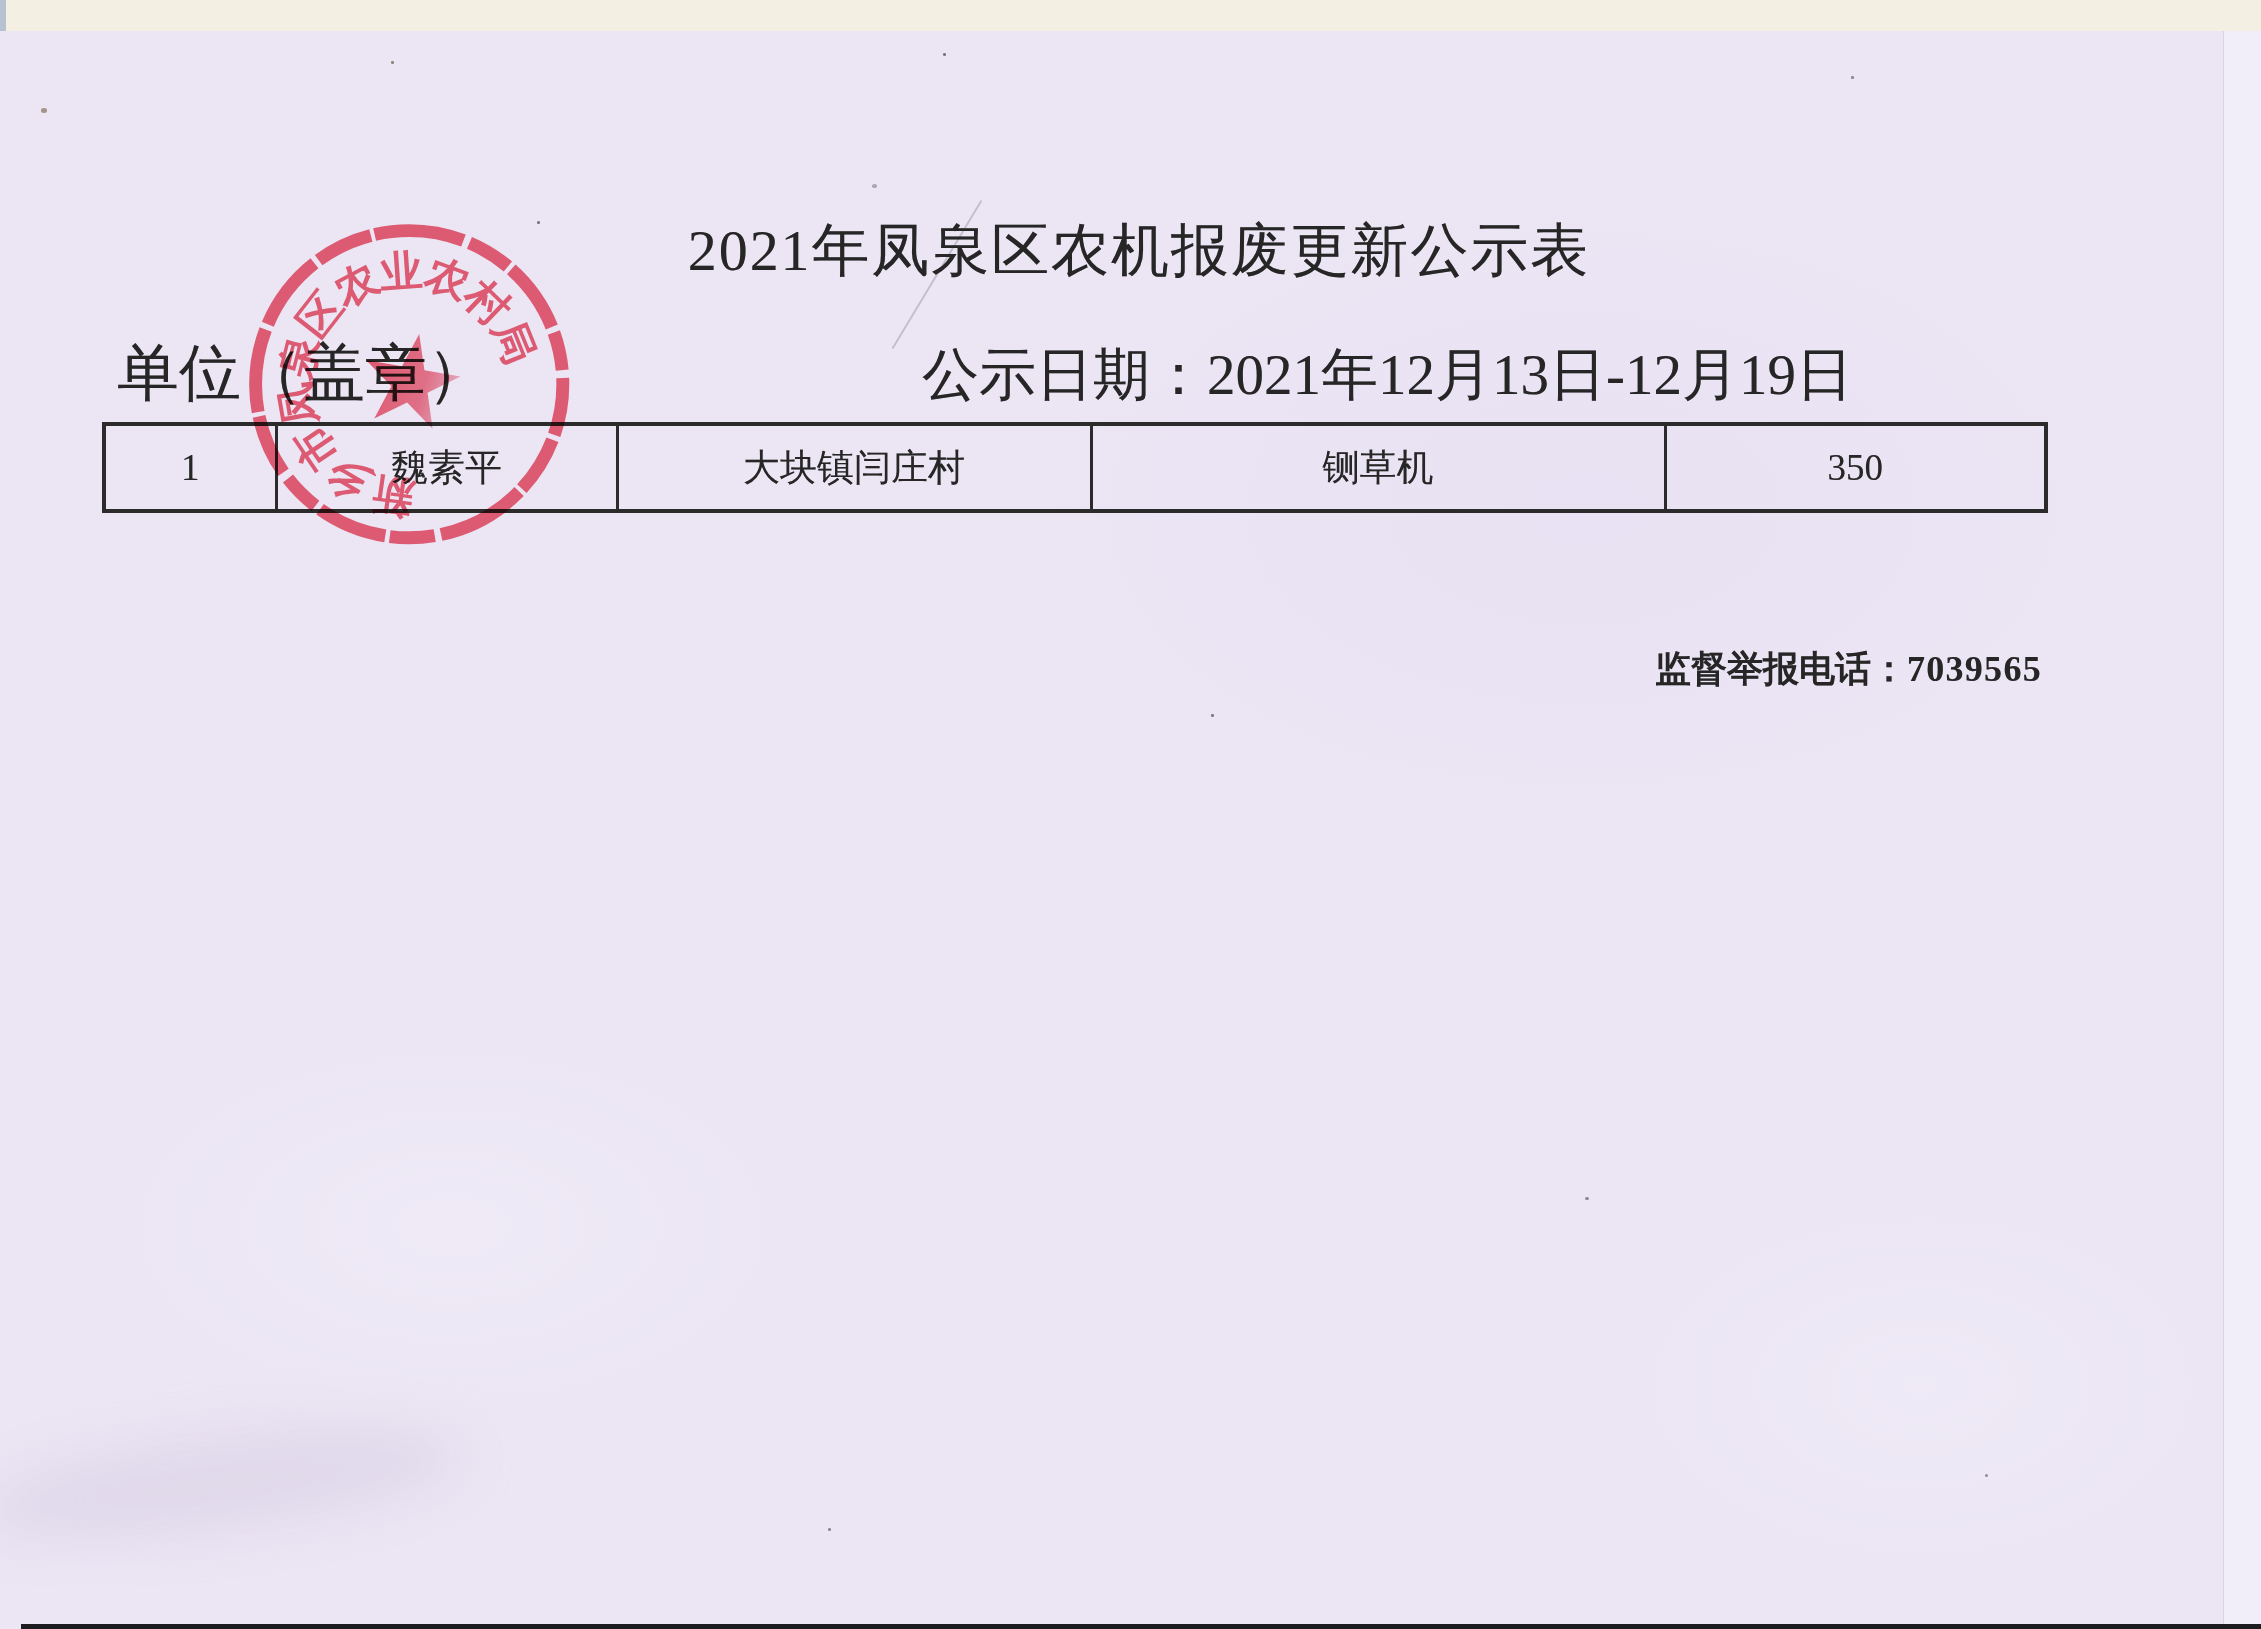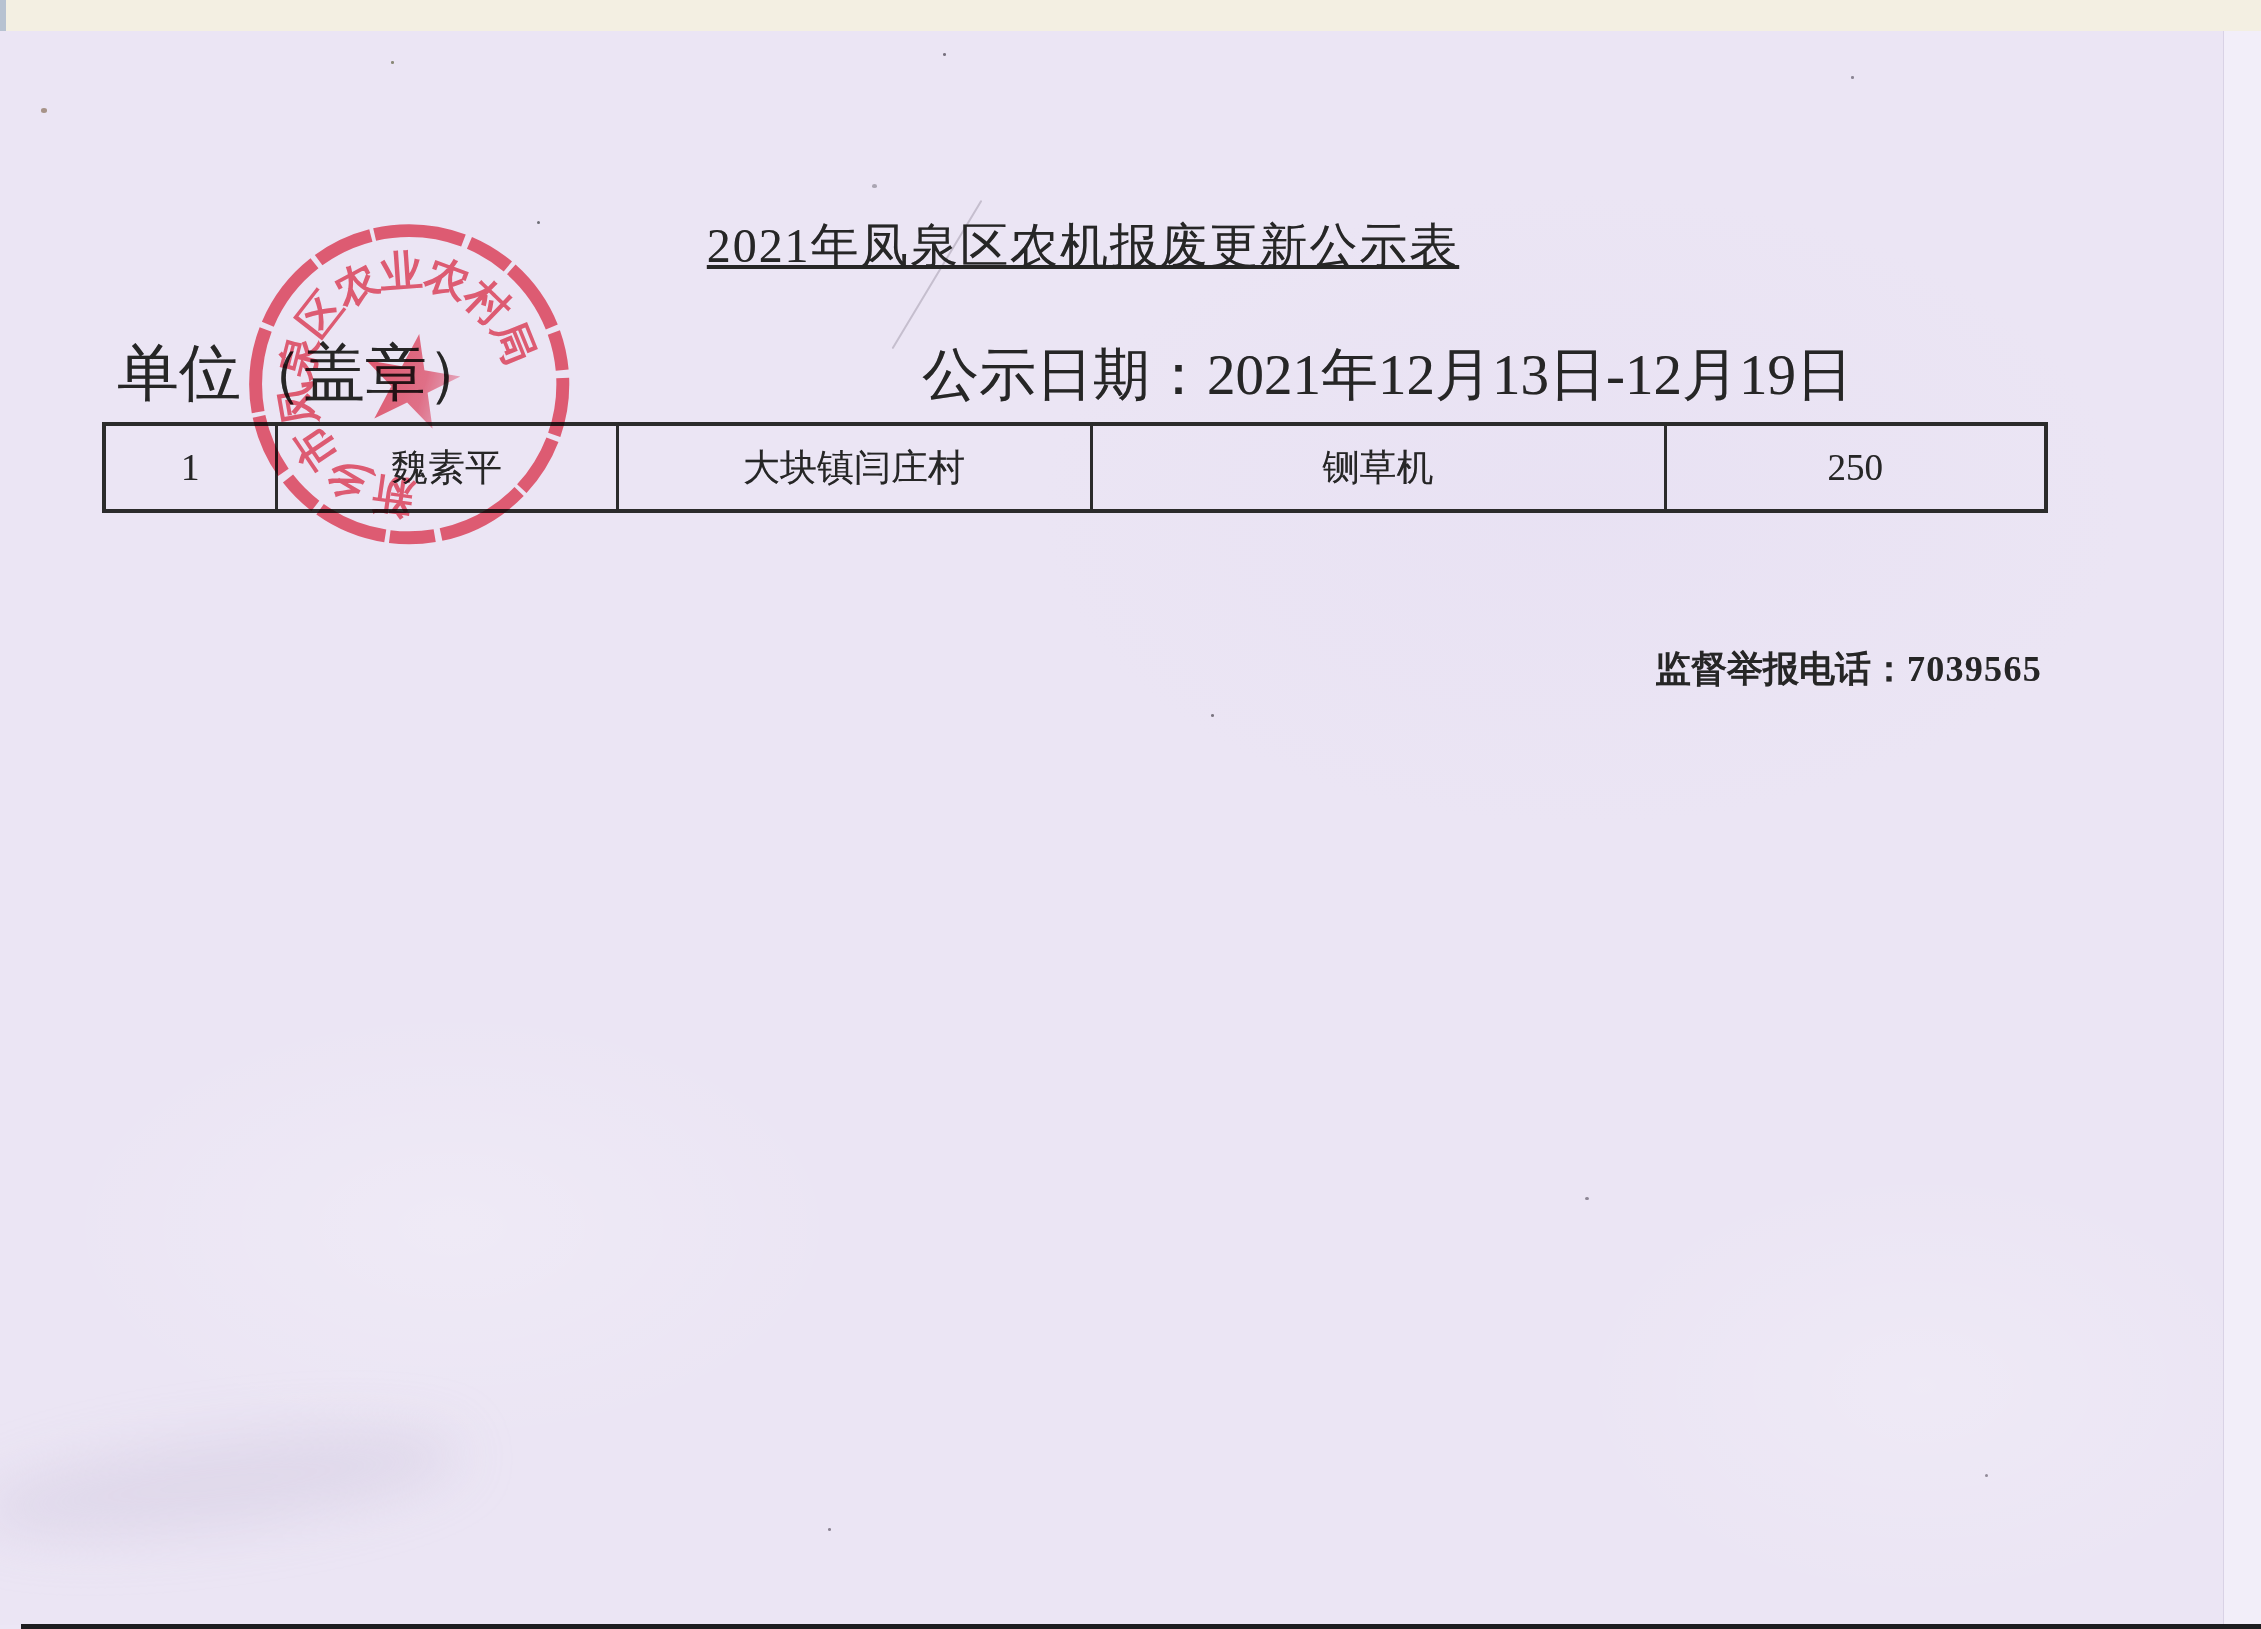--- a/index.html
+++ b/index.html
@@ -49,22 +49,22 @@
     background: rgba(125,118,136,.35);
     transform: rotate(31deg);
     border-radius: 1.3px;
   }
   .speck { position: absolute; border-radius: 50%; }
 
   
   .doc-text { position: absolute; line-height: 1; white-space: nowrap;
               text-shadow: 0 0 0.6px rgba(40,40,40,.35); }
   .title {
-    left: 1083px; top: 222px; transform: translateX(-50%);
-    font-size: 48px; letter-spacing: 1.9px; text-decoration: underline;
+    left: 1139px; top: 222px; transform: translateX(-50%);
+    font-size: 58px; letter-spacing: 1.9px;
   }
   .unit-label { left: 117px; top: 342px; font-size: 62px; }
   .date-line  { left: 922px; top: 346px; font-size: 57px; text-align: right; }
   .hotline    { right: 219px; top: 651px; font-size: 36px; font-weight: bold; }
   .hotline .num { letter-spacing: 1.3px; }
 
   
   table.notice {
     position: absolute; left: 102px; top: 422px; width: 1942px;
     border-collapse: collapse; table-layout: fixed;
@@ -126,21 +126,21 @@
       <col style="width:474px">
     <col style="width:574px">
       <col style="width:381px">
   </colgroup>
   <tbody>
   <tr>
     <td>1</td>
     <td>魏素平</td>
     <td>大块镇闫庄村</td>
     <td>铡草机</td>
-    <td>250</td>
+    <td>350</td>
   </tr>
 </tbody>
   </table>
 
 <div class="doc-text hotline"><span>监督举报电话：</span><span class="num">7039565</span></div>
 
 <svg class="seal-svg" width="355" height="355" viewBox="362 322 550 550" xmlns="http://www.w3.org/2000/svg">
   <defs>
     <linearGradient id="starFade" x1="0" y1="0" x2="1" y2="0.3">
       <stop offset="0" stop-color="#ee4156"></stop>

